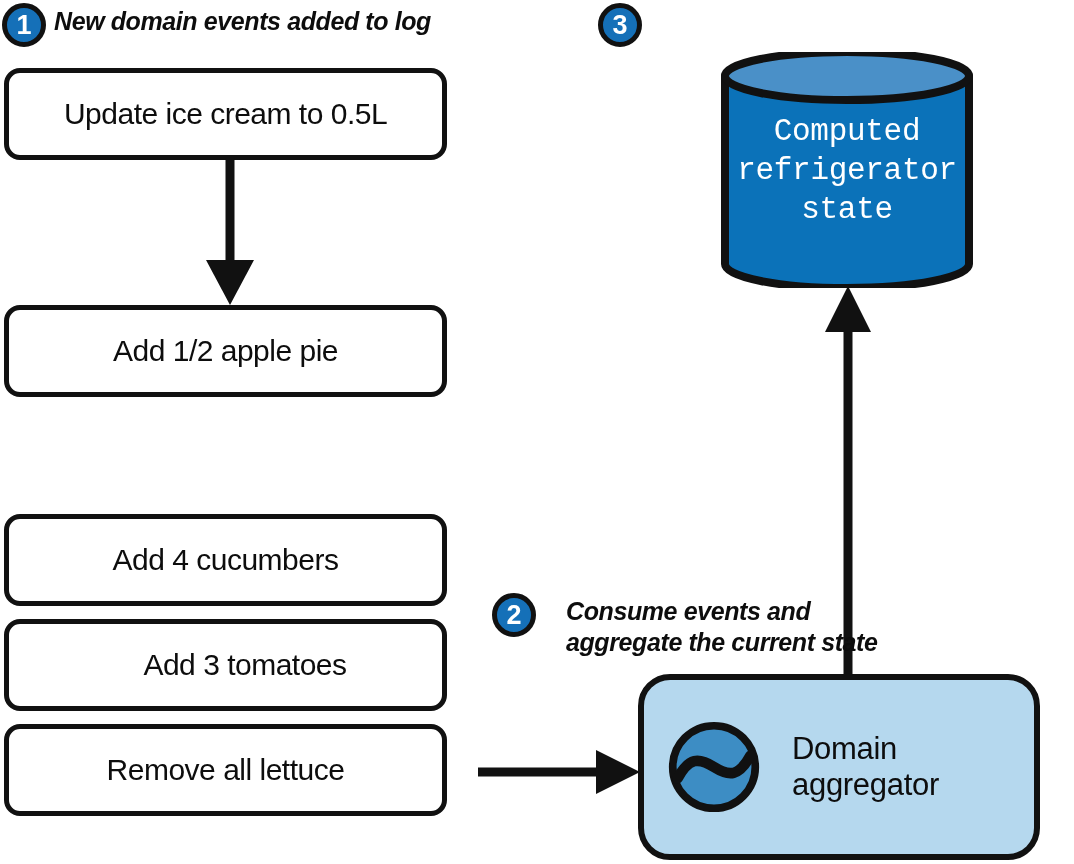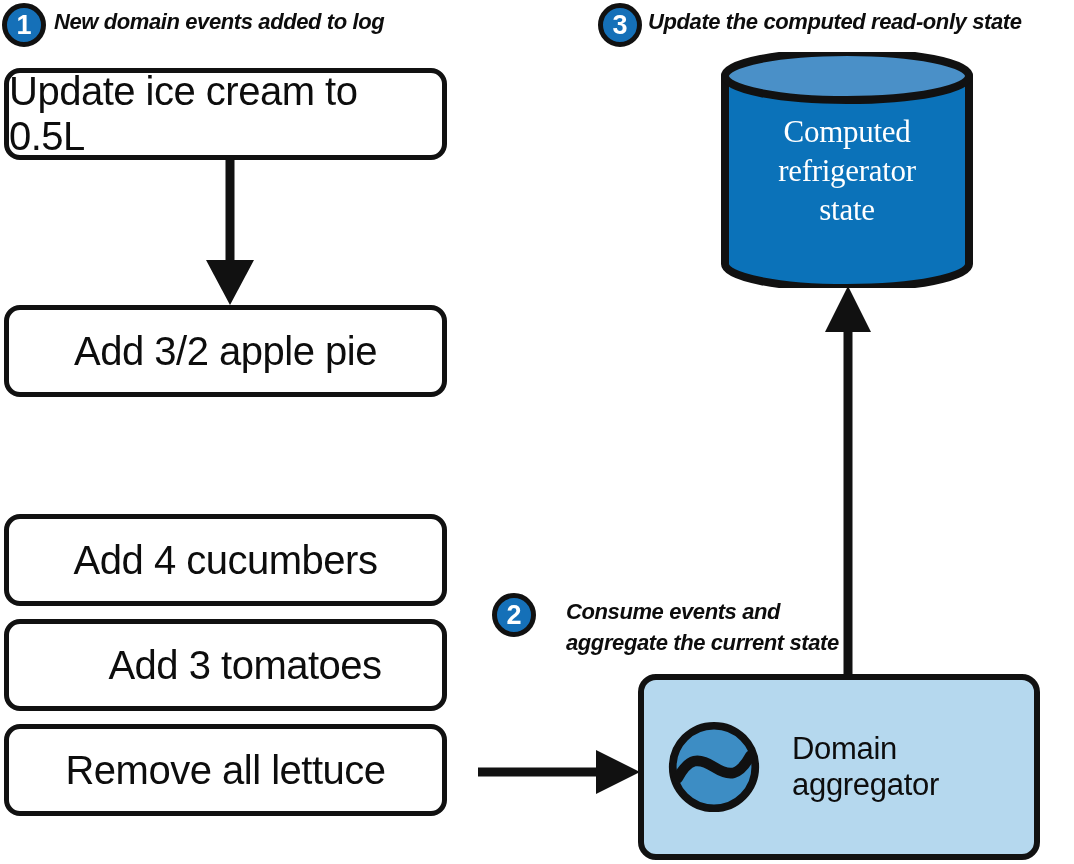--- a/index.html
+++ b/index.html
@@ -33,21 +33,21 @@
     font-weight: 700;
     line-height: 34px;
     text-align: center;
     font-family: "Liberation Sans", sans-serif;
   }
   .step-caption {
     position: absolute;
     font-style: italic;
     font-weight: 600;
     color: #0d0d0d;
-    font-size: 22px;
+    font-size: 25px;
     line-height: 31px;
     letter-spacing: -0.4px;
     white-space: pre-line;
     font-family: "Liberation Sans", sans-serif;
   }
 
   
   .event-box {
     position: absolute;
     left: 4px;
@@ -55,21 +55,21 @@
     height: 92px;
     box-sizing: border-box;
     border: 5px solid #111111;
     border-radius: 16px;
     background: #ffffff;
     display: flex;
     align-items: center;
     justify-content: center;
   }
   .event-box .label {
-    font-size: 40px;
+    font-size: 30px;
     color: #0d0d0d;
     letter-spacing: -0.5px;
     font-family: "Liberation Sans", sans-serif;
   }
 
   
   .arrow-svg {
     position: absolute;
     overflow: visible;
   }
@@ -91,34 +91,34 @@
     height: 236px;
     display: flex;
     align-items: center;
     justify-content: center;
     text-align: center;
     color: #ffffff;
     font-size: 31px;
     line-height: 39px;
     letter-spacing: -0.3px;
     white-space: pre-line;
-    font-family: Liberation Serif, serif;
+    font-family: Liberation Mono, monospace;
     pointer-events: none;
   }
 
   
   .aggregator {
     position: absolute;
     left: 638px;
     top: 674px;
     width: 402px;
     height: 186px;
     box-sizing: border-box;
     border: 6px solid #111111;
-    border-radius: 18px;
+    border-radius: 32px;
     background: #b5d8ee;
     display: flex;
     align-items: center;
     padding-left: 22px;
   }
   .aggregator .agg-label {
     font-size: 31px;
     color: #0d0d0d;
     letter-spacing: -0.3px;
     margin-left: 30px;
@@ -128,28 +128,27 @@
 </style>
 </head>
 <body>
 
 <div id="canvas">
 
   <div class="step-badge" style="left:2px; top:3px;">1</div>
   <div class="step-caption" style="left:54px; top:6px;">New domain events added to log</div>
 
   <div class="step-badge" style="left:598px; top:3px;">3</div>
-  <div class="step-caption" style="left:648px; top:6px;">Update the computed read-only state</div>
 
   <div class="event-box" style="top:68px;">
     <span class="label">Update ice cream to 0.5L</span>
   </div>
 
   <div class="event-box" style="top:305px;">
-    <span class="label">Add 3/2 apple pie</span>
+    <span class="label">Add 1/2 apple pie</span>
   </div>
 
 
   <div class="event-box" style="top:514px;justify-content:center;">
     <span class="label">Add 4 cucumbers</span>
   </div>
 
   <div class="event-box" style="top:619px;padding-left:39px;">
     <span class="label">Add 3 tomatoes</span>
   </div>

